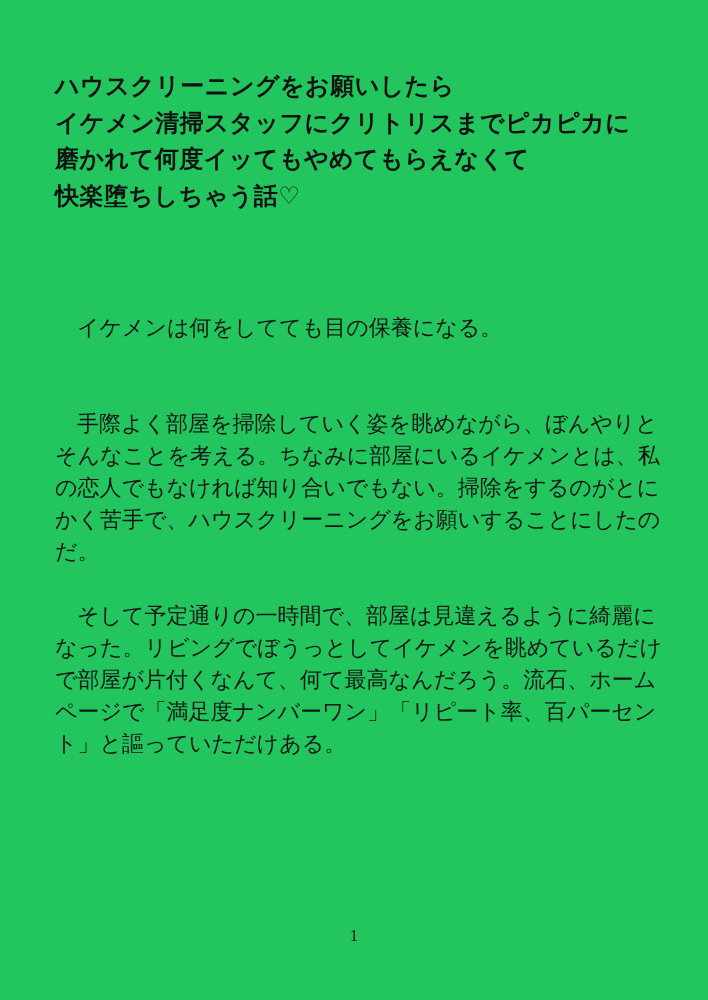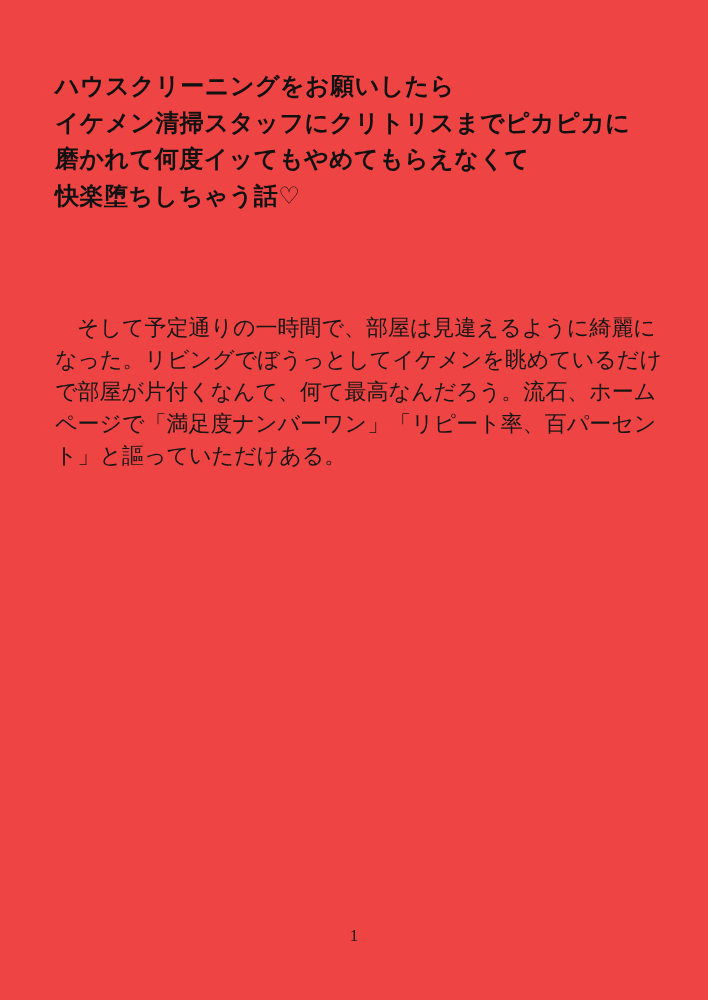--- a/index.html
+++ b/index.html
@@ -1,21 +1,21 @@
 <!DOCTYPE html>
 <html><head>
 <meta charset="utf-8">
 <style>
   * { margin: 0; padding: 0; box-sizing: border-box; }
   html, body { background: #ffffff; }
   .page {
     position: relative;
     width: 708px;
     height: 1000px;
-    background: #ef4444;
+    background: #22c55e;
     color: #141414;
     font-family: "Liberation Serif", "DejaVu Serif", serif;
     overflow: hidden;
   }
   .content {
     position: absolute;
     left: 55px;
     top: 68px;
     width: 625px;
   }
@@ -50,20 +50,26 @@
 </head>
 <body>
 
 <div class="page">
   <div class="content">
     <h1 class="title">ハウスクリーニングをお願いしたら
 イケメン清掃スタッフにクリトリスまでピカピカに
 磨かれて何度イッてもやめてもらえなくて
 快楽堕ちしちゃう話♡</h1>
     <div class="body-text">
+      <p class="para gap-after">　イケメンは何をしてても目の保養になる。</p>
+      <p class="para">　手際よく部屋を掃除していく姿を眺めながら、ぼんやりと
+そんなことを考える。ちなみに部屋にいるイケメンとは、私
+の恋人でもなければ知り合いでもない。掃除をするのがとに
+かく苦手で、ハウスクリーニングをお願いすることにしたの
+だ。</p>
       <p class="para">　そして予定通りの一時間で、部屋は見違えるように綺麗に
 なった。リビングでぼうっとしてイケメンを眺めているだけ
 で部屋が片付くなんて、何て最高なんだろう。流石、ホーム
 ページで「満足度ナンバーワン」「リピート率、百パーセン
 ト」と謳っていただけある。</p>
     </div>
   </div>
   <div class="page-number">1</div>
 </div>
 

